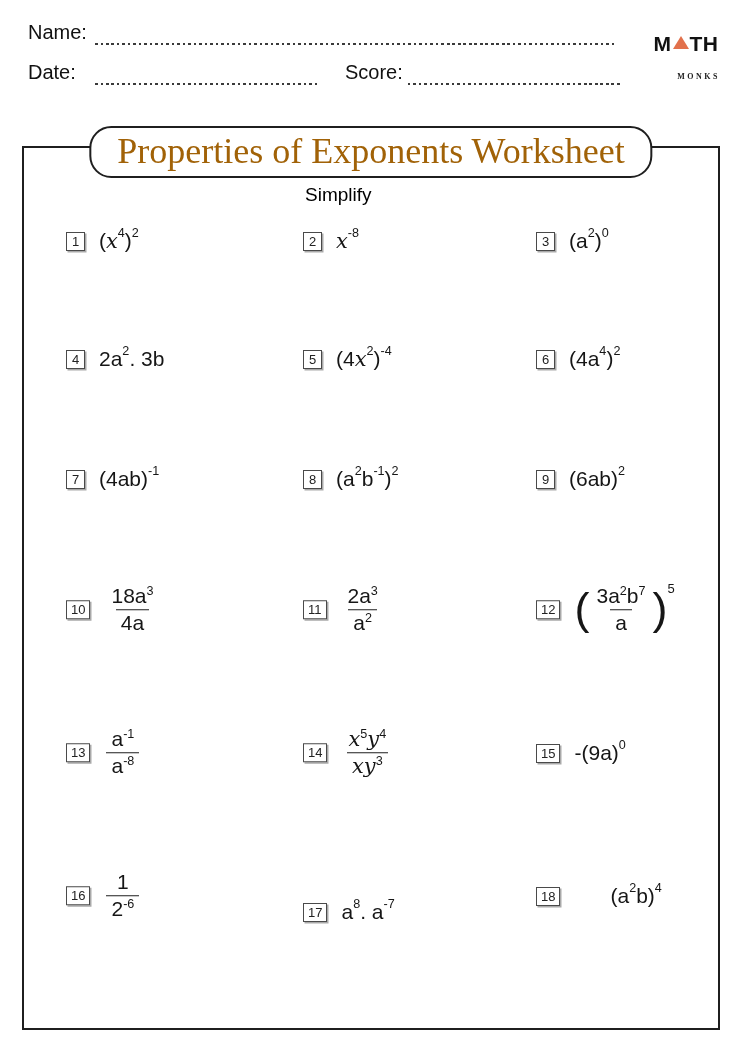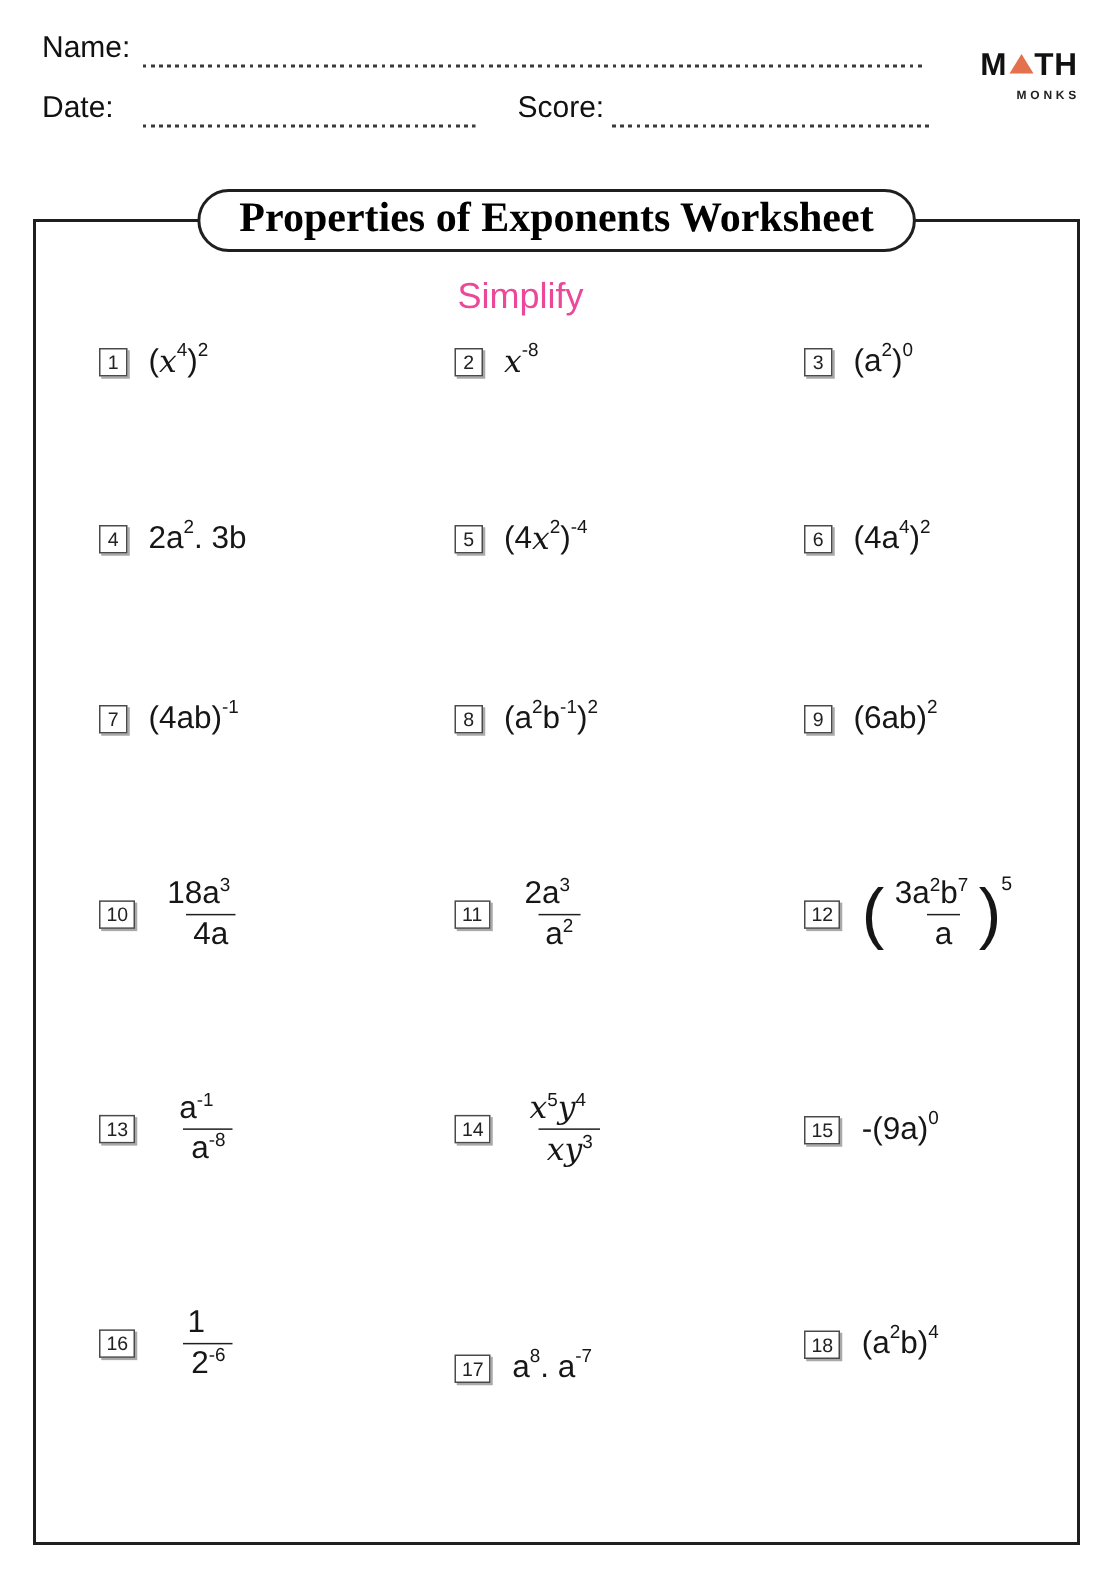--- a/index.html
+++ b/index.html
@@ -15,52 +15,52 @@
   .fill-line{
     position:absolute;height:2px;
     background:repeating-linear-gradient(to right,#3a3a3a 0,#3a3a3a 2.5px,transparent 2.5px,transparent 5.5px);
   }
   .logo{position:absolute;left:650px;top:33px;width:72px;text-align:center;}
   .logo-top{font-size:21px;font-weight:bold;letter-spacing:0.5px;color:#111;line-height:1;display:flex;align-items:center;justify-content:center;}
   .logo-tri{
     display:inline-block;width:0;height:0;margin:0 1px 2px 1px;
     border-left:8px solid transparent;border-right:8px solid transparent;
   }
-  .logo-bottom{font-size:8px;font-weight:bold;letter-spacing:2.5px;color:#222;text-align:right;margin-top:5px;padding-right:2px;}
+  .logo-bottom{font-size:8px;font-weight:bold;letter-spacing:2.5px;color:#222;text-align:right;margin-top:18px;padding-right:2px;font-family:Liberation Serif, serif;}
   
   .sheet-box{
     position:absolute;left:22px;top:146px;width:694px;height:880px;
     border:2px solid #1f1f1f;background:#fff;
   }
   .title-pill{
     position:absolute;left:50%;top:126px;transform:translateX(-50%);
     background:#fff;border:2px solid #1f1f1f;border-radius:22px;
     padding:2px 26px 4px 26px;white-space:nowrap;
-    font-family:"Liberation Serif", serif;font-size:28px;font-weight:700;
-    color:#000000;z-index:5;
-  }
-  .instruction{position:absolute;left:305px;top:184px;font-size:24px;color:#ec4899;}
+    font-family:"Liberation Serif", serif;font-size:36px;font-weight:400;
+    color:#a16207;z-index:5;
+  }
+  .instruction{position:absolute;left:305px;top:184px;font-size:19px;color:#000000;}
   
   .problem{
     position:absolute;display:flex;align-items:center;
     transform:translateY(-50%);
     font-size:21px;color:#161616;white-space:nowrap;
   }
   .badge{
     font-size:13px;line-height:1;padding:2px 4px;min-width:9px;text-align:center;
     border:1.5px solid #4a4a4a;box-shadow:1.5px 1.5px 0 #a9a9a9;
     margin-right:14px;color:#222;background:#fff;flex:0 0 auto;
   }
   .expr{display:inline-flex;align-items:center;}
   .expr .sup{font-size:0.6em;position:relative;top:-0.62em;line-height:1;}
   .expr .bigsup{font-size:13px;position:relative;top:-21px;line-height:1;}
   .expr .var{font-family:"DejaVu Serif", serif;font-style:italic;font-size:1.0em;}
   .frac{display:inline-flex;flex-direction:column;align-items:center;vertical-align:middle;margin:0 2px;}
   .frac .num,.frac .den{padding:0 5px;line-height:1.25;display:inline-block;text-align:center;}
-  .frac .den{border-top:1.6px solid #1f1f1f;margin-left:16px;}
+  .frac .den{border-top:1.6px solid #1f1f1f;}
   .bigp{font-size:45px;font-weight:300;line-height:0.85;position:relative;top:-1px;}
 </style>
 </head>
 <body>
 
 <div class="hdr-label" style="left:28px;top:21px;">Name:</div>
 <div class="fill-line" style="left:95px;top:43px;width:522px;"></div>
 
 <div class="hdr-label" style="left:28px;top:61px;">Date:</div>
 <div class="fill-line" style="left:95px;top:83px;width:222px;"></div>
@@ -226,21 +226,21 @@
     </div>
     <div class="problem" style="left: 303px; top: 896px; margin-top: 16px;">
       <span class="badge">17</span>
       <span class="expr">
         <span>a</span>
         <span class="sup">8</span>
         <span>. a</span>
         <span class="sup">-7</span>
       </span>
     </div>
-    <div class="problem" style="left: 536px; top: 896px;">
+    <div class="problem" style="left: 536px; top: 896px; gap: 36px;">
       <span class="badge">18</span>
       <span class="expr">
         <span>(a</span>
         <span class="sup">2</span>
         <span>b)</span>
         <span class="sup">4</span>
       </span>
     </div>
   </div>
 

